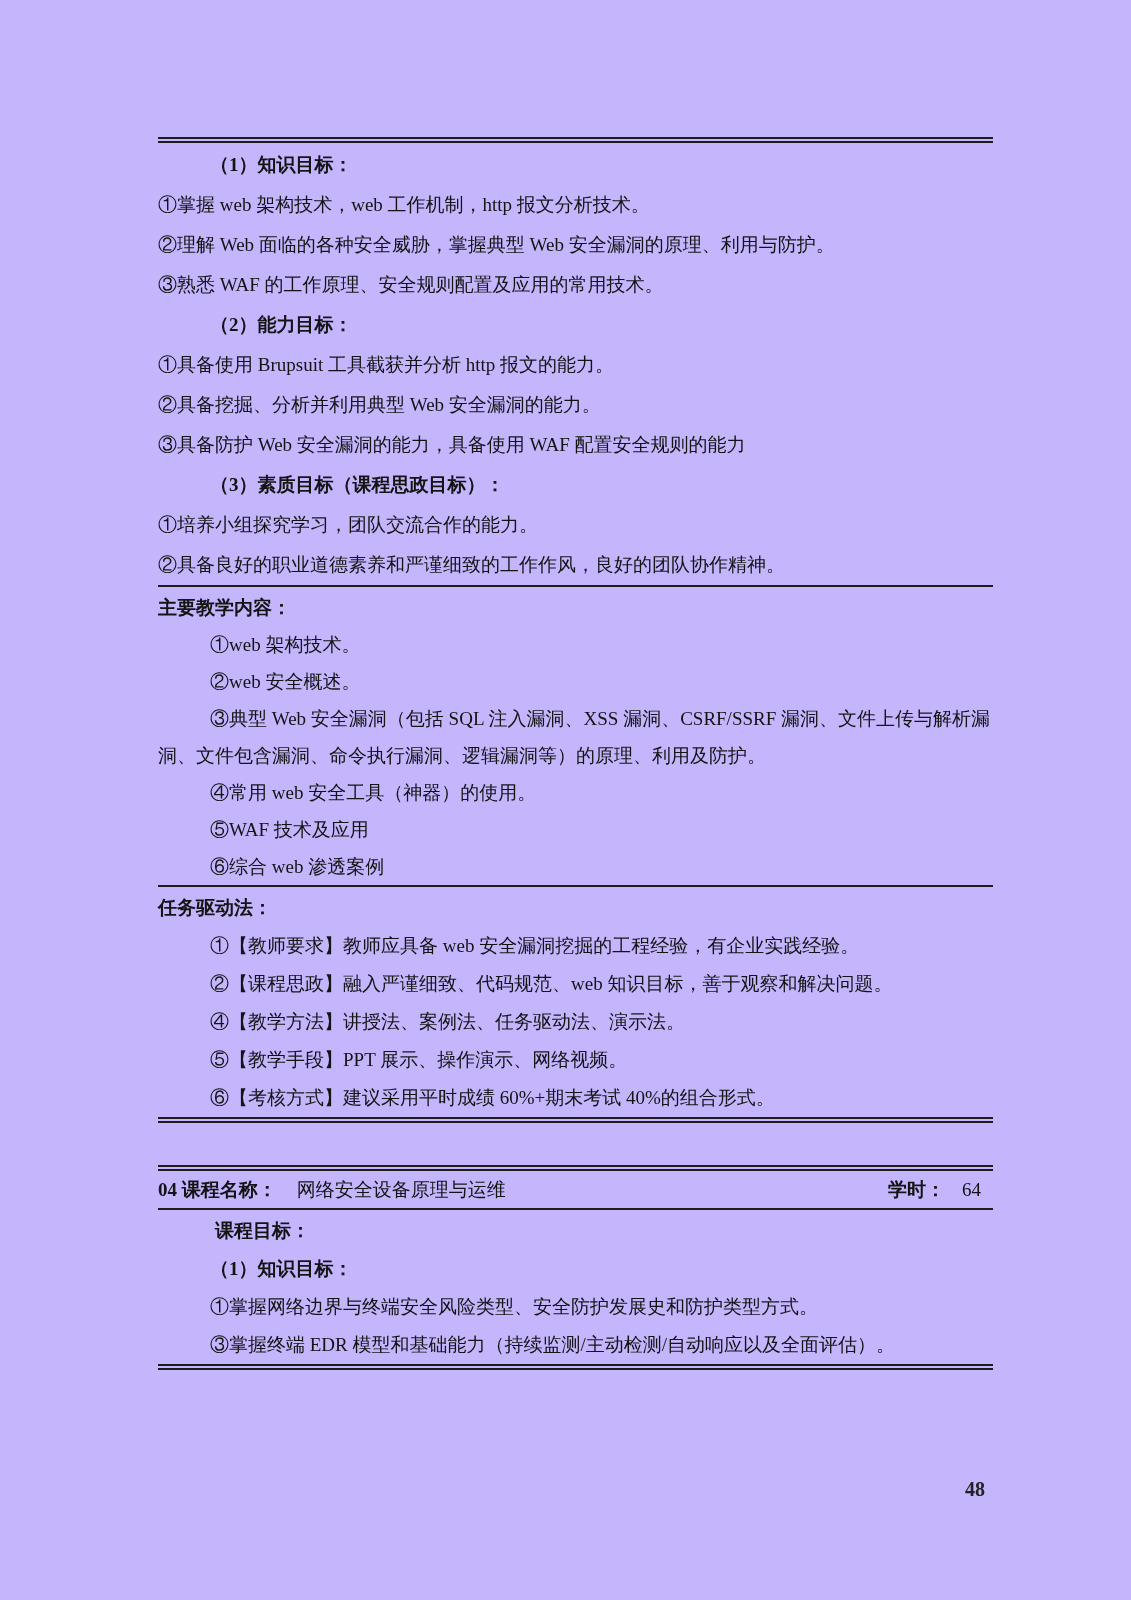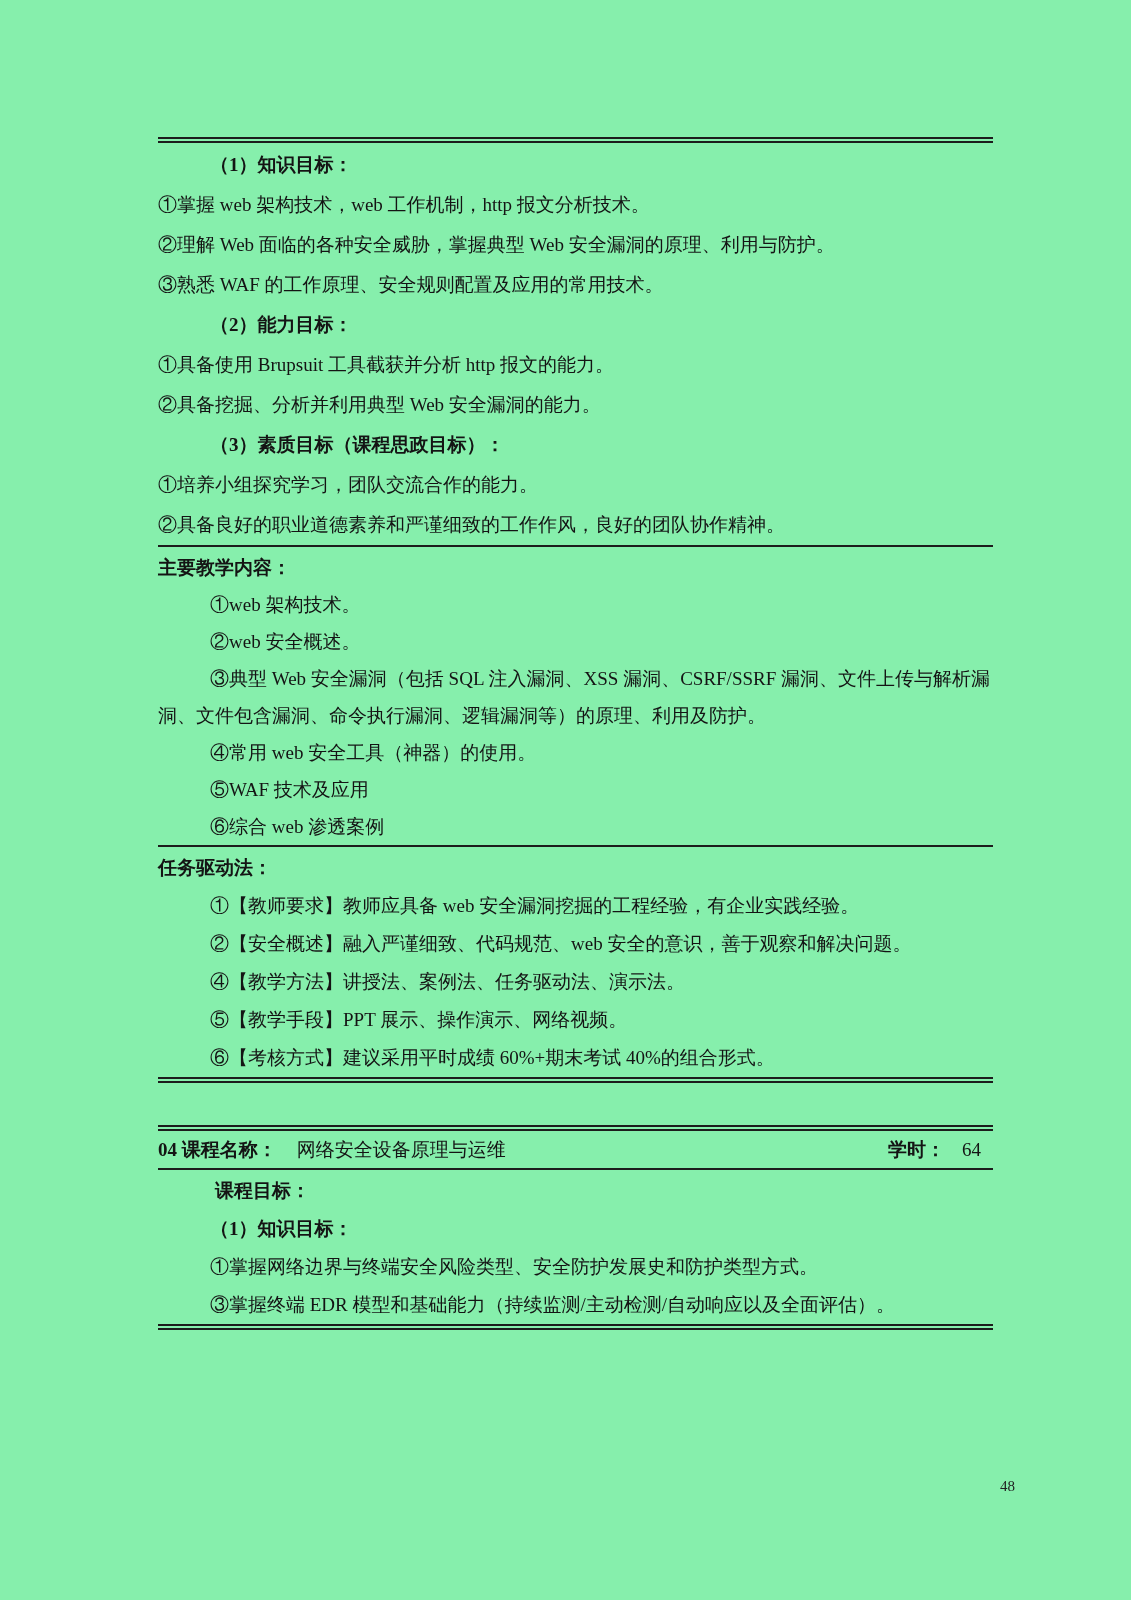--- a/index.html
+++ b/index.html
@@ -1,19 +1,19 @@
 <!DOCTYPE html>
 <html lang="zh"><head>
 <meta charset="utf-8">
 <style>
   html,body{margin:0;padding:0;background:#ffffff;}
   .doc{
     position:relative;
     width:1131px;height:1600px;
-    background:#86efac;
+    background:#c4b5fd;
     color:#141414;
     font-family:"Liberation Serif","DejaVu Serif",serif;
     font-size:19px;
     overflow:hidden;
   }
   .content{position:absolute;left:158px;top:137px;width:835px;}
   .rule{height:0;border-top:2px solid #1c1c1c;}
   .rule-dbl{height:2px;border-top:2px solid #1c1c1c;border-bottom:2px solid #1c1c1c;}
   .sec{padding-top:2px;}
   .sec p{margin:0;}
@@ -26,41 +26,43 @@
   .ind2{text-indent:57px;}
   .gap{height:42px;}
   .course-row{
     display:flex;justify-content:space-between;align-items:flex-start;
     line-height:37px;height:37px;padding-right:12px;
   }
   .course-row .cleft span{display:inline;}
   .cname{margin-left:20px;}
   .hours-val{margin-left:17px;}
   .pageno{
-    position:absolute;left:1000px;top:1478px;
-    font-size:15px;color:#222;
+    position:absolute;left:965px;top:1478px;
+    font-size:20px;color:#222;
     font-family:"Liberation Serif","DejaVu Serif",serif;
+    font-weight:bold;
   }
 </style>
 </head>
 <body>
 
 <div class="doc">
   <div class="content">
 
     <div class="rule-dbl"></div>
 
     <section class="sec secA">
       <p class="h ind">（1）知识目标：</p>
       <p>①掌握 web 架构技术，web 工作机制，http 报文分析技术。</p>
       <p>②理解 Web 面临的各种安全威胁，掌握典型 Web 安全漏洞的原理、利用与防护。</p>
       <p>③熟悉 WAF 的工作原理、安全规则配置及应用的常用技术。</p>
       <p class="h ind">（2）能力目标：</p>
       <p>①具备使用 Brupsuit 工具截获并分析 http 报文的能力。</p>
       <p>②具备挖掘、分析并利用典型 Web 安全漏洞的能力。</p>
+      <p>③具备防护 Web 安全漏洞的能力，具备使用 WAF 配置安全规则的能力</p>
       <p class="h ind">（3）素质目标（课程思政目标）：</p>
       <p>①培养小组探究学习，团队交流合作的能力。</p>
       <p>②具备良好的职业道德素养和严谨细致的工作作风，良好的团队协作精神。</p>
     </section>
 
     <div class="rule"></div>
 
     <section class="sec secB">
       <p class="h">主要教学内容：</p>
       <p class="ind">①web 架构技术。</p>
@@ -69,21 +71,21 @@
       <p class="ind">④常用 web 安全工具（神器）的使用。</p>
       <p class="ind">⑤WAF 技术及应用</p>
       <p class="ind">⑥综合 web 渗透案例</p>
     </section>
 
     <div class="rule"></div>
 
     <section class="sec secC">
       <p class="h">任务驱动法：</p>
       <p class="ind">①【教师要求】教师应具备 web 安全漏洞挖掘的工程经验，有企业实践经验。</p>
-      <p class="ind">②【安全概述】融入严谨细致、代码规范、web 安全的意识，善于观察和解决问题。</p>
+      <p class="ind">②【课程思政】融入严谨细致、代码规范、web 知识目标，善于观察和解决问题。</p>
       <p class="ind">④【教学方法】讲授法、案例法、任务驱动法、演示法。</p>
       <p class="ind">⑤【教学手段】PPT 展示、操作演示、网络视频。</p>
       <p class="ind">⑥【考核方式】建议采用平时成绩 60%+期末考试 40%的组合形式。</p>
     </section>
 
     <div class="rule-dbl"></div>
 
     <div class="gap"></div>
 
     <div class="rule-dbl"></div>

